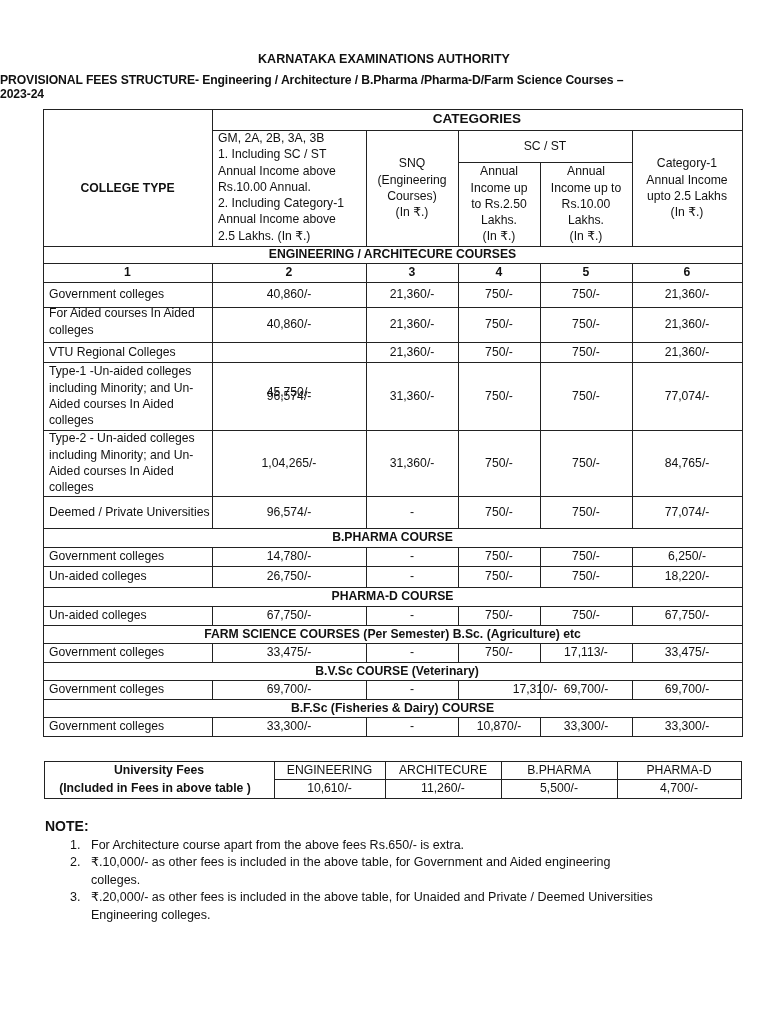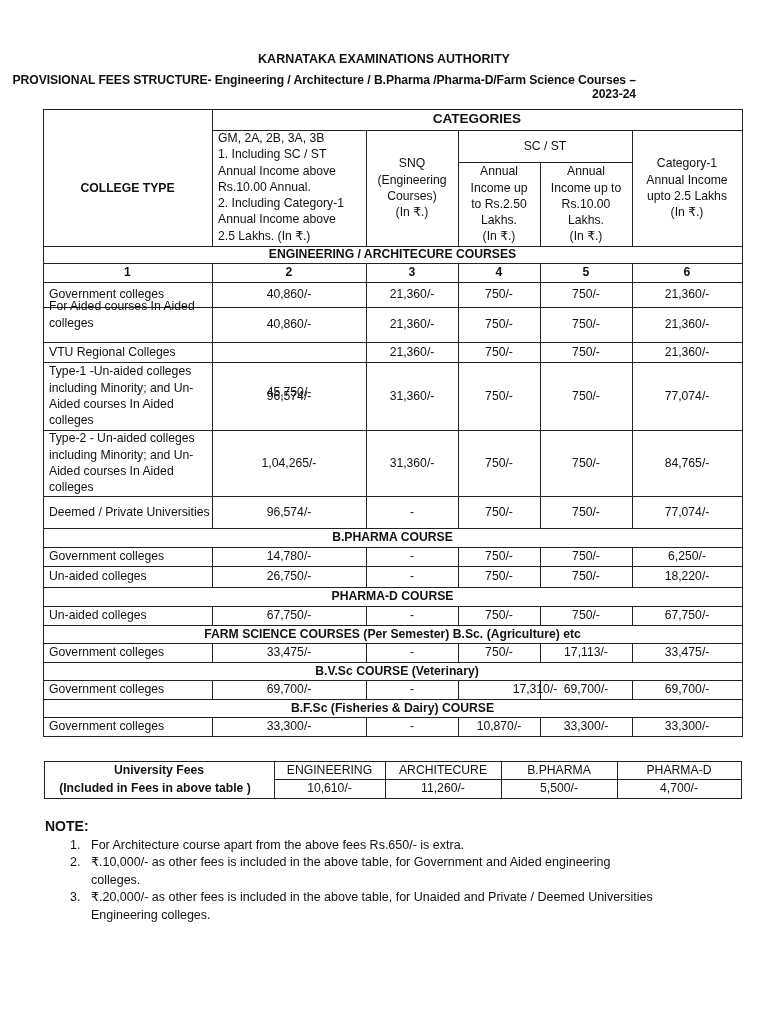--- a/index.html
+++ b/index.html
@@ -1,20 +1,20 @@
 <!DOCTYPE html>
 <html><head>
 <meta charset="utf-8">
 <style>
   html, body { margin:0; padding:0; background:#ffffff; }
   body { width:768px; height:1024px; position:relative; overflow:hidden;
          font-family:"Liberation Sans", "DejaVu Sans", sans-serif; color:#111; }
   .t1 { position:absolute; left:0; width:768px; top:52px; text-align:center;
         font-weight:bold; font-size:12.5px; }
-  .t2 { position:absolute; left:0; width:636px; top:73px; text-align:right;
+  .t2 { position:absolute; left:0; width:636px; top:73px; text-align:left;
         font-weight:bold; font-size:12.2px; letter-spacing:-0.1px; }
   .cell { position:absolute; box-sizing:border-box; display:flex; align-items:center;
           justify-content:center; text-align:center; font-size:12.2px; line-height:16.3px; }
   .cell.left { justify-content:flex-start; text-align:left; padding-left:6px; }
   .cell.bold { font-weight:bold; }
   .b { position:absolute; background:#222; }
   .note-title { position:absolute; left:45px; top:818px; font-weight:bold; font-size:14px; }
   .note { position:absolute; left:70px; font-size:12.5px; line-height:17.5px; }
   .note .num { position:absolute; left:0; width:18px; }
   .note .txt { position:absolute; left:21px; width:650px; }
@@ -92,21 +92,21 @@
     <div class="cell" style="left: 366px; top: 282px; width: 92px; height: 25px;">21,360/-</div>
     <div class="cell" style="left: 458px; top: 282px; width: 82px; height: 25px;">750/-</div>
     <div class="cell" style="left: 540px; top: 282px; width: 92px; height: 25px;">750/-</div>
     <div class="cell" style="left: 632px; top: 282px; width: 110px; height: 25px;">21,360/-</div>
     <div class="b" style="left: 212px; top: 282px; width: 1px; height: 25px;"></div>
     <div class="b" style="left: 366px; top: 282px; width: 1px; height: 25px;"></div>
     <div class="b" style="left: 458px; top: 282px; width: 1px; height: 25px;"></div>
     <div class="b" style="left: 540px; top: 282px; width: 1px; height: 25px;"></div>
     <div class="b" style="left: 632px; top: 282px; width: 1px; height: 25px;"></div>
     <div class="b" style="left: 43px; top: 307px; width: 700px; height: 1px;"></div>
-    <div class="cell left" style="left: 43px; top: 297px; width: 169px; height: 35px;">For Aided courses In Aided colleges</div>
+    <div class="cell left" style="left: 43px; top: 304px; width: 169px; height: 35px;">For Aided courses In Aided colleges</div>
     <div class="cell" style="left: 212px; top: 307px; width: 154px; height: 35px;">40,860/-</div>
     <div class="cell" style="left: 366px; top: 307px; width: 92px; height: 35px;">21,360/-</div>
     <div class="cell" style="left: 458px; top: 307px; width: 82px; height: 35px;">750/-</div>
     <div class="cell" style="left: 540px; top: 307px; width: 92px; height: 35px;">750/-</div>
     <div class="cell" style="left: 632px; top: 307px; width: 110px; height: 35px;">21,360/-</div>
     <div class="b" style="left: 212px; top: 307px; width: 1px; height: 35px;"></div>
     <div class="b" style="left: 366px; top: 307px; width: 1px; height: 35px;"></div>
     <div class="b" style="left: 458px; top: 307px; width: 1px; height: 35px;"></div>
     <div class="b" style="left: 540px; top: 307px; width: 1px; height: 35px;"></div>
     <div class="b" style="left: 632px; top: 307px; width: 1px; height: 35px;"></div>

